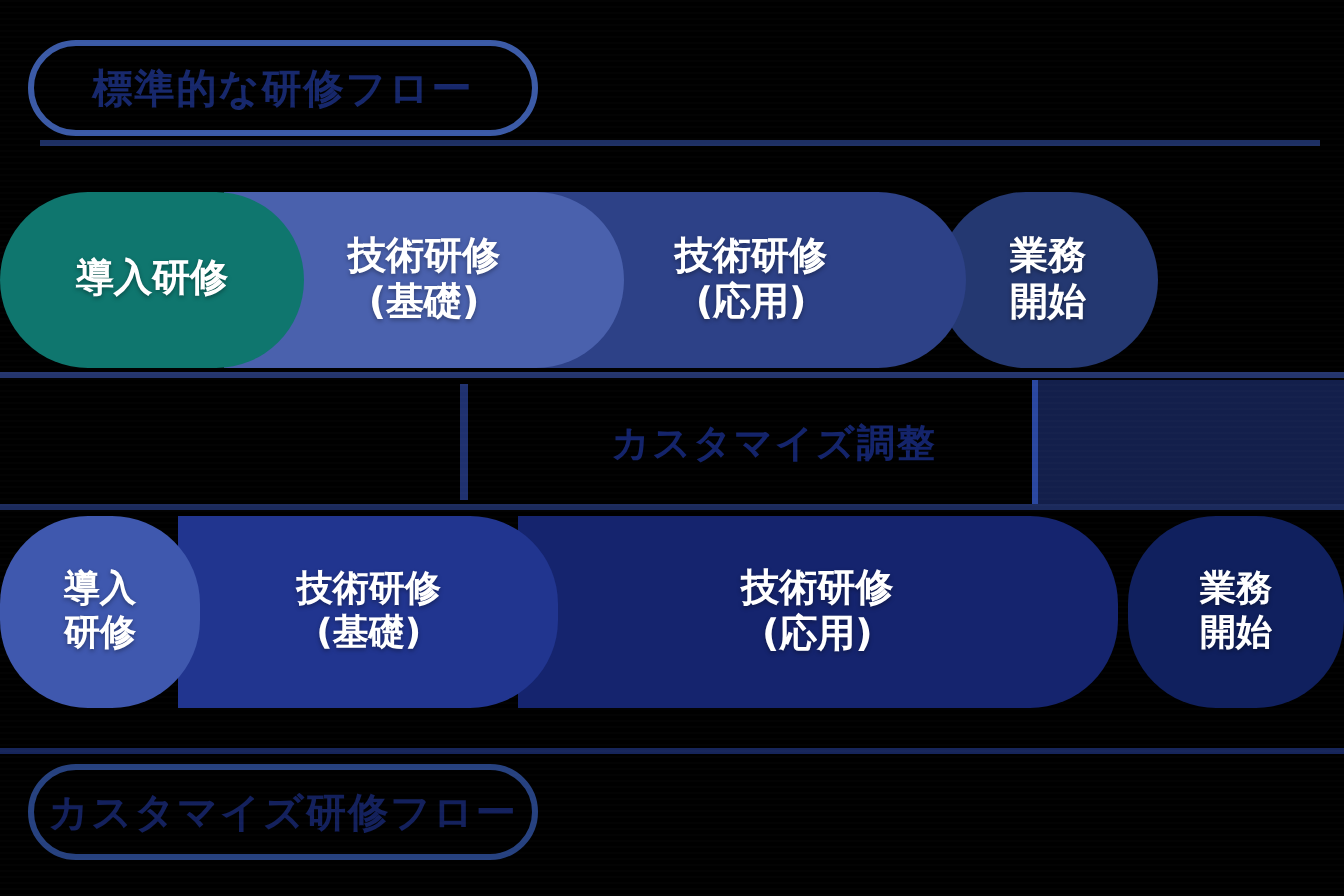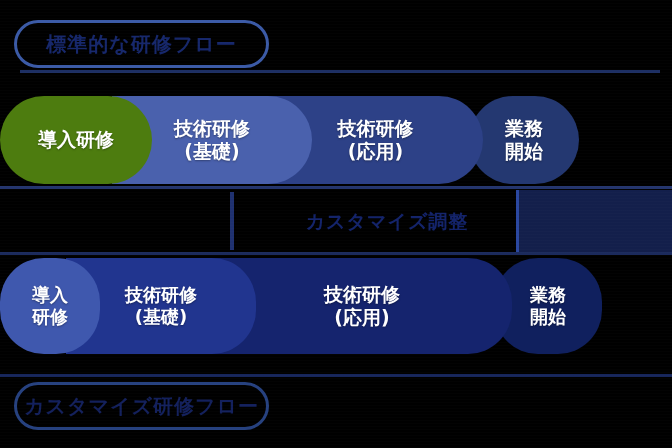--- a/index.html
+++ b/index.html
@@ -33,35 +33,35 @@
   
   .rule{position:absolute;background:#1d2f63;height:3px;}
   #rule-top{ left:20px; top:70px; width:640px; }
   #rule-mid-a{ left:0px; top:186px; width:672px; height:3px; background:#24356d;}
   #rule-mid-b{ left:0px; top:252px; width:672px; height:3px; background:#1b2a5c;}
   #rule-bottom{ left:0px; top:374px; width:672px; height:3px; background:#16255a;}
 
   
   .flow-row{position:absolute;left:0;width:672px;display:flex;align-items:stretch;}
   #row-standard{ top:96px; height:88px; }
-  #row-custom{ top:258px; height:96px; }
+  #row-custom{ top:258px; height:96px;justify-content:space-between; }
 
   .seg{
     position:relative;
     display:flex;align-items:center;justify-content:center;
     text-align:center;
     color:#ffffff;
     font-weight:700;
     box-sizing:border-box;
     line-height:1.22;
   }
   .seg .seg-label{ white-space:pre-line; text-shadow:0 1px 2px rgba(0,0,0,.35); }
 
   
-  #seg-s1{ width:152px; background:#4d7c0f; border-radius:44px; font-size:19px; z-index:4; }
+  #seg-s1{ width:152px; background:#0f766e; border-radius:44px; font-size:19px; z-index:4; }
   #seg-s2{ width:200px; margin-left:-40px; background:#4a61ad; border-radius:0 44px 44px 0; font-size:19px; z-index:3; }
   #seg-s3{ width:215px; margin-left:-44px; background:#2d4187; border-radius:0 44px 44px 0; font-size:19px; z-index:2; }
   #seg-s4{ width:110px; margin-left:-14px; background:#243871; border-radius:44px; font-size:19px; z-index:1; }
 
   
   #seg-c1{ width:100px; background:#3f58ae; border-radius:44px; font-size:18px; z-index:4; }
   #seg-c2{ width:190px; margin-left:-34px; background:#21358f; border-radius:0 44px 44px 0; font-size:18px; z-index:3; }
   #seg-c3{ width:300px; margin-left:-44px; background:#15246e; border-radius:0 44px 44px 0; font-size:19px; z-index:2; }
   #seg-c4{ width:108px; margin-left:-18px; background:#10205e; border-radius:44px; font-size:18px; z-index:1; }
 

